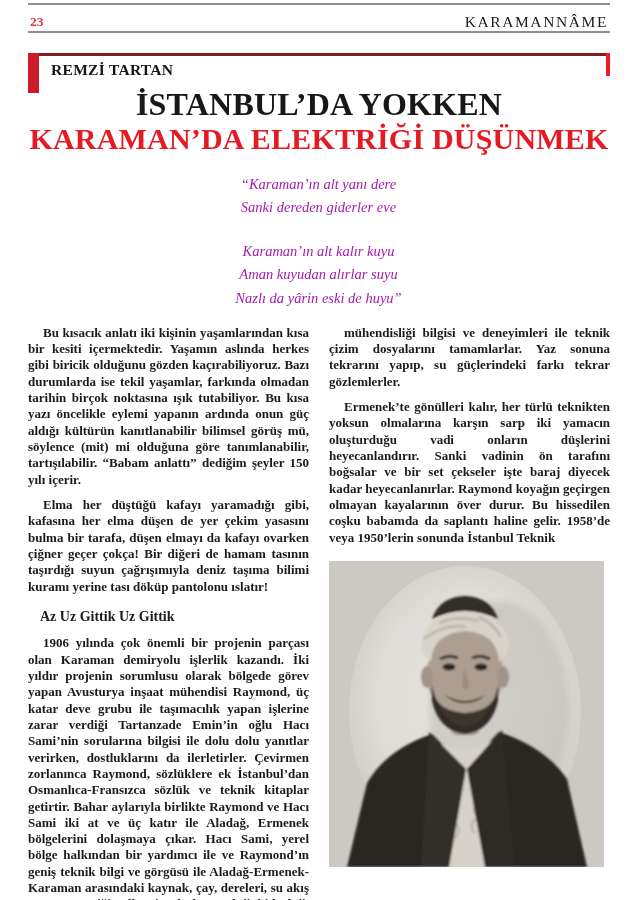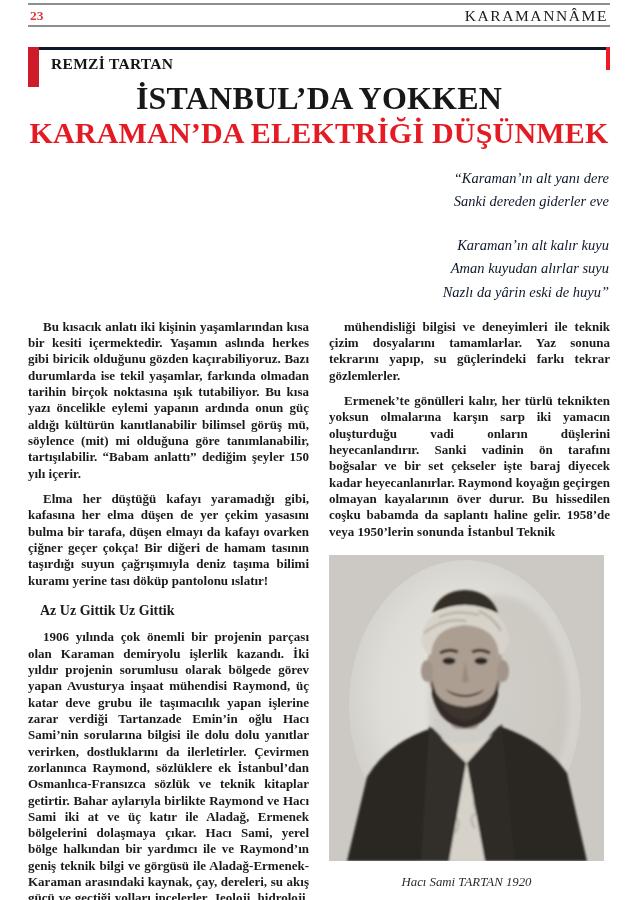--- a/index.html
+++ b/index.html
@@ -10,47 +10,47 @@
   }
   .page{
     box-sizing:border-box;width:637px;height:900px;
     padding:3px 27px 8px 28px;
     display:flex;flex-direction:column;
   }
   
   .rule{border-top:2px solid #8f8f8f;height:0;}
   .header-row{
     display:flex;justify-content:space-between;align-items:center;
-    padding:3px 2px 1px 2px;height:17px;
+    padding:9px 2px 1px 2px;height:17px;
   }
   .page-number{color:#d93b42;font-size:13.5px;font-weight:bold;line-height:1;}
   .masthead{color:#1c1c1c;font-size:15.5px;letter-spacing:1.6px;line-height:1;}
   
   .author-band{
     position:relative;margin-top:20px;height:37px;
-    border-top:3px solid #0f172a;
+    border-top:3px solid #7f1d1d;
   }
   .author-block{
     position:absolute;left:0;top:-3px;width:11px;height:40px;background:#ce1b29;
   }
   .author-tick{
     position:absolute;right:0;top:-3px;width:4px;height:23px;background:#ee1b26;
   }
   .author-name{
     padding:5px 0 0 23px;font-weight:bold;font-size:15.5px;color:#151515;
     letter-spacing:.3px;
   }
   
   .title{text-align:center;margin-top:8px;line-height:1.12;}
   .title-line1{font-size:32px;font-weight:bold;color:#181818;letter-spacing:.2px;}
   .title-line2{font-size:30px;font-weight:bold;color:#e51b24;letter-spacing:.2px;font-family:Liberation Serif, serif;}
   
   .poem{
-    margin-top:17px;text-align:right;font-style:italic;
-    font-size:14.5px;line-height:1.6;color:#0f172a;padding-right:1px;
+    margin-top:17px;text-align:center;font-style:italic;
+    font-size:14.5px;line-height:1.6;color:#a21caf;padding-right:1px;
   }
   .poem .stanza{margin:0 0 21px 0;}
   .poem .stanza:last-child{margin-bottom:0;}
   
   .columns{
     margin-top:15px;display:flex;gap:20px;flex:1;align-items:flex-start;
   }
   .col{width:281px;font-size:13px;line-height:1.255;text-align:justify;color:#1b1b1b;}
   .col p{margin:0 0 9px 0;text-indent:15px;font-weight:bold;}
   .col p:last-child{margin-bottom:0;}
@@ -162,19 +162,18 @@
             <path d="M143 97 Q152 93 161 98" stroke="#3a332c" stroke-width="3" fill="none"></path>
 
             <path d="M136 106 L133 126 Q136 130 140 126 Z" fill="#998c7f"></path>
 
             <path d="M92 84 Q96 52 136 50 Q176 52 180 84 Q178 98 170 100 Q168 72 136 70 Q104 72 102 100 Q94 98 92 84 Z" fill="#d8d3ca"></path>
             <path d="M95 78 q20 -16 42 -12 M110 62 q18 -8 40 -2 M150 56 q14 6 22 20" stroke="#b3aca0" stroke-width="2.5" fill="none" opacity=".8"></path>
 
             <path d="M103 58 Q110 36 136 35 Q162 36 169 58 Q152 50 136 50 Q120 50 103 58 Z" fill="#332d27"></path>
           </g>
         </svg>
-        <div class="photo-caption">Hacı Sami TARTAN 1920</div>
       </div>
     </div>
 
   </div>
 
 </div>
 
 </body></html>

